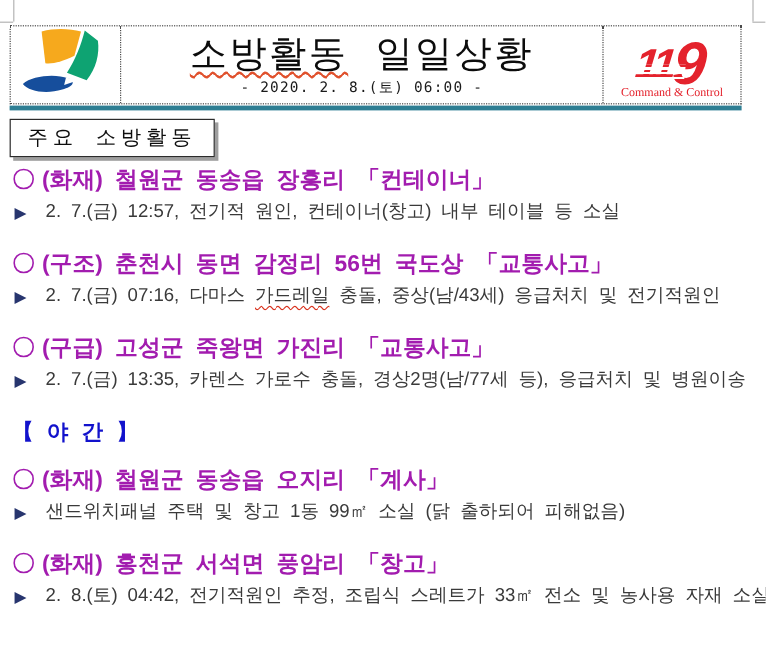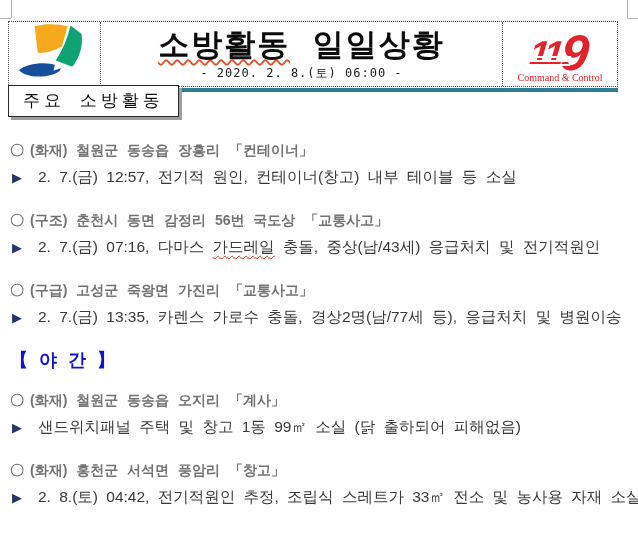--- a/index.html
+++ b/index.html
@@ -29,21 +29,21 @@
   .logo-cell {
     width: 92px; border-right: 1px dotted #4a4a4a;
     display: flex; align-items: center; justify-content: center;
   }
   .title-cell {
     flex: 1; border-right: 1px dotted #4a4a4a;
     display: flex; flex-direction: column; align-items: center; justify-content: center;
     padding-top: 2px;
   }
   .doc-title {
-    font-size: 31px; font-weight: 700; letter-spacing: 2px; word-spacing: 12px;
+    font-size: 31px; font-weight: 400; letter-spacing: 2px; word-spacing: 12px;
     color: #0c0c0c; line-height: 34px; white-space: nowrap;
   }
   .wavy-red {
     text-decoration: underline wavy #e0512d 2px;
     text-underline-offset: 4px;
   }
   .doc-subtitle {
     font-family: "DejaVu Sans Mono", "Liberation Mono", monospace;
     font-size: 12px; color: #1a1a1a; letter-spacing: 1px; margin-top: 3px;
     white-space: nowrap;
@@ -66,33 +66,33 @@
   }
   .brand-tagline {
     font-family: "Liberation Serif", serif;
     font-size: 10px; color: #e4222c; margin-top: 3px; white-space: nowrap;
   }
 
   .teal-line { position: absolute; left: 8px; top: 88px; width: 610px; height: 4px; background: #2e7e93; }
 
   
   .section-label {
-    position: absolute; left: 8px; top: 85px;
+    position: absolute; left: 8px; top: 99px;
     border: 1px solid #2b2b2b; background: #fff;
     box-shadow: 3px 3px 0 0 #9e9e9e;
     padding: 3px 14px 4px 14px;
     font-size: 17px; letter-spacing: 4px; word-spacing: 6px; color: #0e0e0e;
     white-space: nowrap;
   }
 
   
   .content { position: absolute; left: 10px; top: 140px; width: 618px; }
   .item { margin-bottom: 24px; }
   .item-head {
-    font-size: 14px; font-weight: 700; color: #737373;
+    font-size: 19px; font-weight: 700; color: #a21caf;
     line-height: 21px; margin-bottom: 6px; word-spacing: 5px; white-space: nowrap;
   }
   .item-head .circle-marker { font-weight: 800; margin-right: 6px; }
   .sub-line {
     position: relative; padding-left: 28px;
     font-size: 15.5px; color: #3a3a3a; line-height: 19px; word-spacing: 4px;
     white-space: nowrap; margin-bottom: 6px;
   }
   .sub-line:last-child { margin-bottom: 0; }
   .sub-line .tri-marker {

